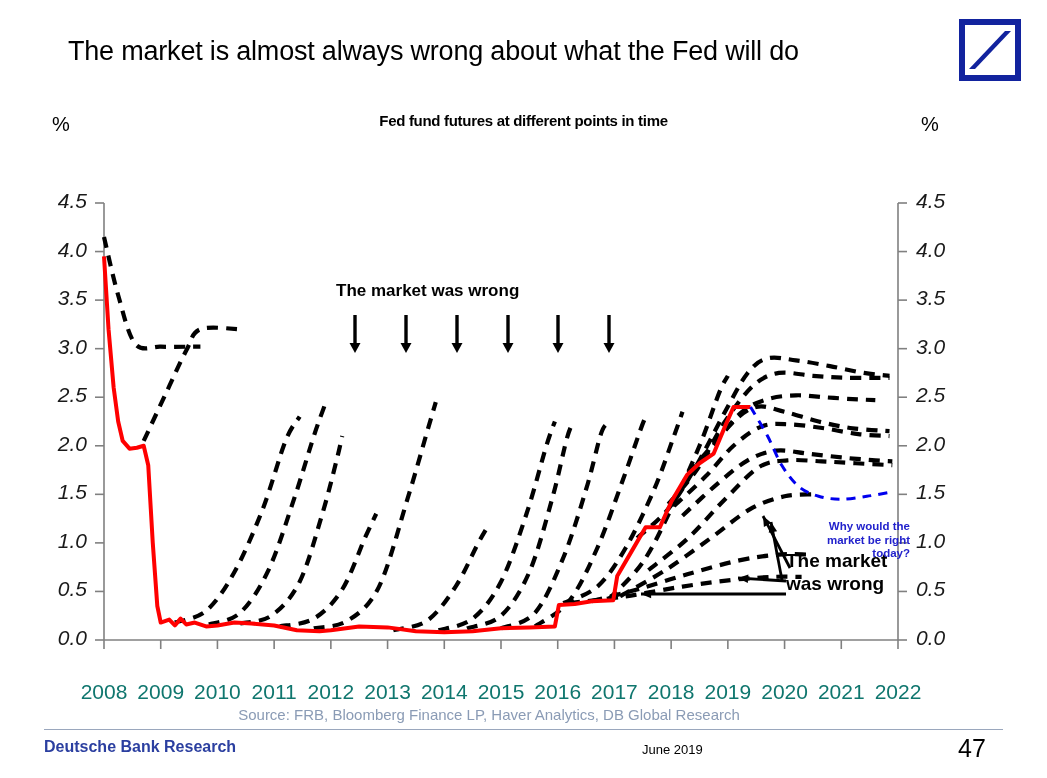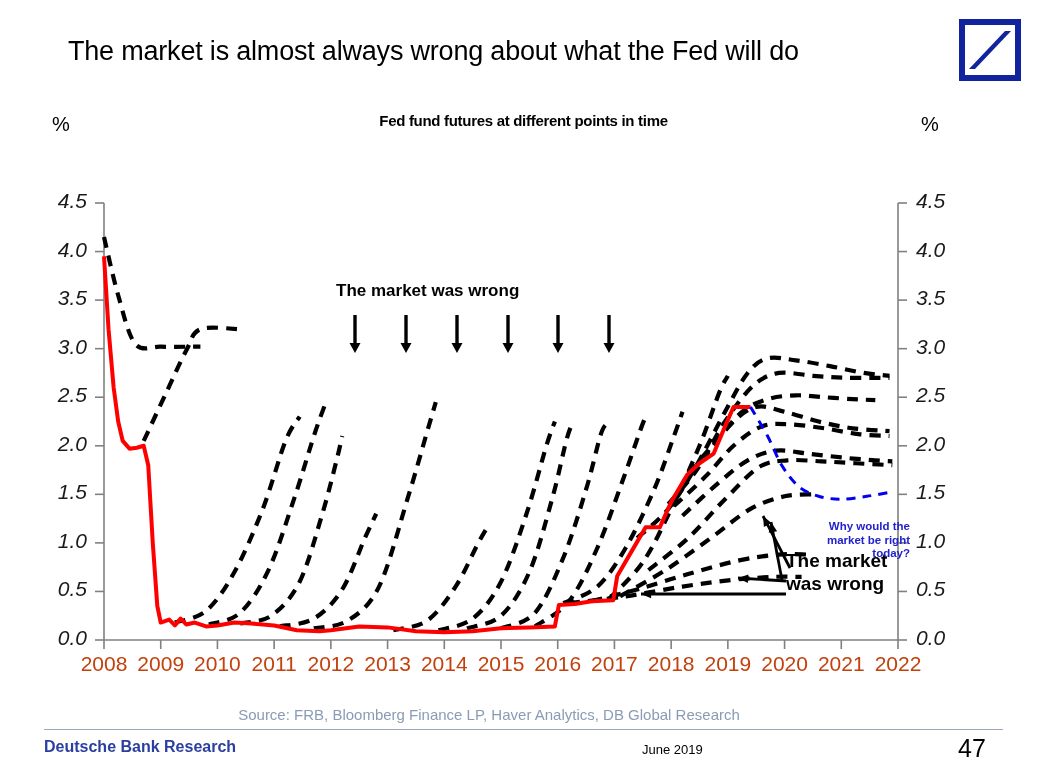--- a/index.html
+++ b/index.html
@@ -91,23 +91,24 @@
     font-weight: 400;
     color: #1a1a1a;
     white-space: nowrap;
     font-style: italic;
   }
   .ytick-left { text-align: right; }
   .ytick-right { text-align: left; }
   .xtick-label {
     position: absolute;
     font-size: 21px;
-    color: #c2410c;
+    color: #0f766e;
     text-align: center;
     white-space: nowrap;
+    margin-top: 28px;
   }
 
   
   .ann-top {
     position: absolute;
     left: 336px;
     top: 281px;
     font-size: 17px;
     font-weight: bold;
     white-space: nowrap;

